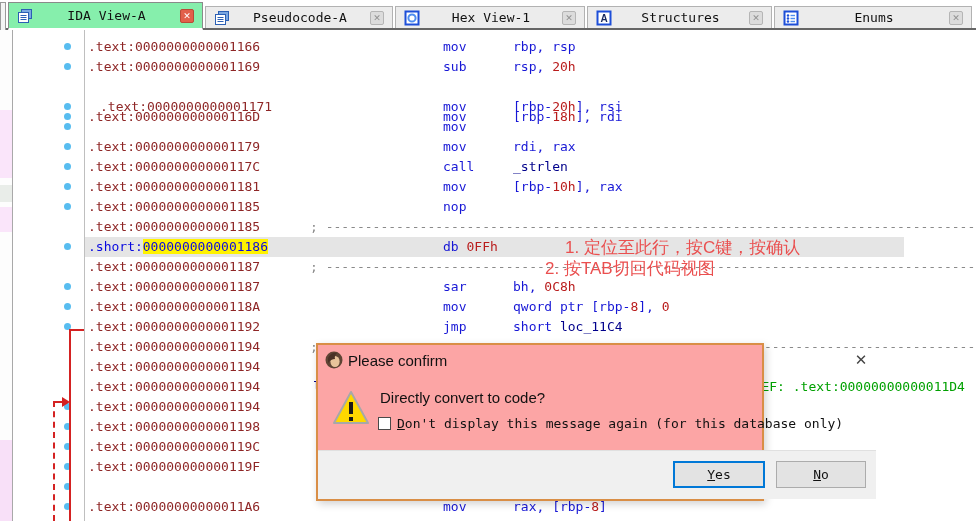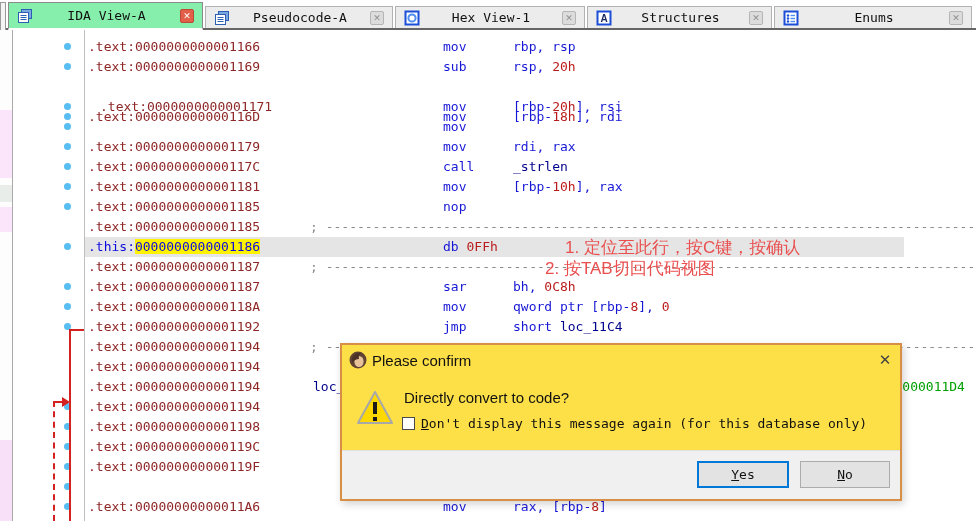--- a/index.html
+++ b/index.html
@@ -44,22 +44,22 @@
   .reddash-v{position:absolute;border-left:2px dashed #d42222;z-index:2;}
   .reddash-h{position:absolute;border-top:2px dashed #d42222;z-index:2;}
   .redarrow{position:absolute;width:0;height:0;border-left:8px solid #d42222;
        border-top:5px solid transparent;border-bottom:5px solid transparent;z-index:2;}
 
   
   .annot{position:absolute;color:#ea4f4f;font-size:17px;line-height:21px;z-index:4;
        font-family:"Liberation Sans",sans-serif;white-space:nowrap;}
 
   
-  #dialog{position:absolute;left:316px;top:343px;width:562px;height:158px;background:#fde047;
-       border:2px solid #d98e46;box-sizing:border-box;z-index:10;box-shadow:2px 3px 8px rgba(0,0,0,.18);margin-left:24px;}
+  #dialog{position:absolute;left:316px;top:343px;width:448px;height:158px;background:#fca5a5;
+       border:2px solid #d98e46;box-sizing:border-box;z-index:10;box-shadow:2px 3px 8px rgba(0,0,0,.18);}
   #dlg-icon{position:absolute;left:7px;top:6px;width:18px;height:18px;}
   #dlg-title{position:absolute;left:30px;top:7px;font-size:15px;color:#111;}
   #dlg-close{position:absolute;left:533px;top:5px;width:20px;height:20px;font-size:15px;
        line-height:20px;text-align:center;color:#444;cursor:default;}
   #dlg-warn{position:absolute;left:13px;top:44px;width:40px;height:40px;}
   #dlg-msg{position:absolute;left:62px;top:44px;font-size:15px;color:#111;}
   #dlg-chkrow{position:absolute;left:60px;top:71px;display:flex;align-items:center;}
   #dlg-checkbox{width:13px;height:13px;border:1px solid #4a4a4a;background:#fff;box-sizing:border-box;}
   #dlg-chklabel{margin-left:6px;font-family:"DejaVu Sans Mono",monospace;font-size:13px;color:#111;
        white-space:nowrap;}
@@ -149,21 +149,21 @@
       <div class="lrow" style="top: 37px;"><span class="cspan" style="left: 88px;"><span class="c-a">.text:0000000000001166</span></span><span class="cspan" style="left: 443px;"><span class="c-i">mov</span></span><span class="cspan" style="left: 513px;"><span class="c-i">rbp, rsp</span></span><span class="dot"></span></div>
       <div class="lrow" style="top: 57px;"><span class="cspan" style="left: 88px;"><span class="c-a">.text:0000000000001169</span></span><span class="cspan" style="left: 443px;"><span class="c-i">sub</span></span><span class="cspan" style="left: 513px;"><span class="c-i">rsp, </span><span class="c-n">20h</span></span><span class="dot"></span></div>
       <div class="lrow" style="top: 77px; margin-top: 30px;"><span class="cspan" style="left: 88px;"><span class="c-a">.text:000000000000116D</span></span><span class="cspan" style="left: 443px;"><span class="c-i">mov</span></span><span class="cspan" style="left: 513px;"><span class="c-i">[rbp-</span><span class="c-n">18h</span><span class="c-i">], rdi</span></span><span class="dot"></span></div>
       <div class="lrow" style="top: 97px;"><span class="cspan" style="left: 100px;"><span class="c-a">.text:0000000000001171</span></span><span class="cspan" style="left: 443px;"><span class="c-i">mov</span></span><span class="cspan" style="left: 513px;"><span class="c-i">[rbp-</span><span class="c-n">20h</span><span class="c-i">], rsi</span></span><span class="dot"></span></div>
       <div class="lrow" style="top: 117px;"><span class="cspan" style="left: 443px;"><span class="c-i">mov</span></span><span class="dot"></span></div>
       <div class="lrow" style="top: 137px;"><span class="cspan" style="left: 88px;"><span class="c-a">.text:0000000000001179</span></span><span class="cspan" style="left: 443px;"><span class="c-i">mov</span></span><span class="cspan" style="left: 513px;"><span class="c-i">rdi, rax</span></span><span class="dot"></span></div>
       <div class="lrow" style="top: 157px;"><span class="cspan" style="left: 88px;"><span class="c-a">.text:000000000000117C</span></span><span class="cspan" style="left: 443px;"><span class="c-i">call</span></span><span class="cspan" style="left: 513px;"><span class="c-f">_strlen</span></span><span class="dot"></span></div>
       <div class="lrow" style="top: 177px;"><span class="cspan" style="left: 88px;"><span class="c-a">.text:0000000000001181</span></span><span class="cspan" style="left: 443px;"><span class="c-i">mov</span></span><span class="cspan" style="left: 513px;"><span class="c-i">[rbp-</span><span class="c-n">10h</span><span class="c-i">], rax</span></span><span class="dot"></span></div>
       <div class="lrow" style="top: 197px;"><span class="cspan" style="left: 88px;"><span class="c-a">.text:0000000000001185</span></span><span class="cspan" style="left: 443px;"><span class="c-i">nop</span></span><span class="dot"></span></div>
       <div class="lrow" style="top: 217px;"><span class="cspan" style="left: 88px;"><span class="c-a">.text:0000000000001185</span></span><span class="cspan" style="left: 310px;"><span class="c-g">; ------------------------------------------------------------------------------------</span></span></div>
-      <div class="lrow hl" style="top: 237px;"><span class="cspan" style="left: 88px;"><span class="c-cur">.this:</span><span class="c-curhl">0000000000001186</span></span><span class="cspan" style="left: 443px;"><span class="c-i">db </span><span class="c-n">0FFh</span></span><span class="dot"></span></div>
+      <div class="lrow hl" style="top: 237px;"><span class="cspan" style="left: 88px;"><span class="c-cur">.short:</span><span class="c-curhl">0000000000001186</span></span><span class="cspan" style="left: 443px;"><span class="c-i">db </span><span class="c-n">0FFh</span></span><span class="dot"></span></div>
       <div class="lrow" style="top: 257px;"><span class="cspan" style="left: 88px;"><span class="c-a">.text:0000000000001187</span></span><span class="cspan" style="left: 310px;"><span class="c-g">; ------------------------------------------------------------------------------------</span></span></div>
       <div class="lrow" style="top: 277px;"><span class="cspan" style="left: 88px;"><span class="c-a">.text:0000000000001187</span></span><span class="cspan" style="left: 443px;"><span class="c-i">sar</span></span><span class="cspan" style="left: 513px;"><span class="c-i">bh, </span><span class="c-n">0C8h</span></span><span class="dot"></span></div>
       <div class="lrow" style="top: 297px;"><span class="cspan" style="left: 88px;"><span class="c-a">.text:000000000000118A</span></span><span class="cspan" style="left: 443px;"><span class="c-i">mov</span></span><span class="cspan" style="left: 513px;"><span class="c-i">qword ptr [rbp-</span><span class="c-n">8</span><span class="c-i">], </span><span class="c-n">0</span></span><span class="dot"></span></div>
       <div class="lrow" style="top: 317px;"><span class="cspan" style="left: 88px;"><span class="c-a">.text:0000000000001192</span></span><span class="cspan" style="left: 443px;"><span class="c-i">jmp</span></span><span class="cspan" style="left: 513px;"><span class="c-i">short </span><span class="c-f">loc_11C4</span></span><span class="dot"></span></div>
       <div class="lrow" style="top: 337px;"><span class="cspan" style="left: 88px;"><span class="c-a">.text:0000000000001194</span></span><span class="cspan" style="left: 310px;"><span class="c-g">; ------------------------------------------------------------------------------------</span></span></div>
       <div class="lrow" style="top: 357px;"><span class="cspan" style="left: 88px;"><span class="c-a">.text:0000000000001194</span></span></div>
       <div class="lrow" style="top: 377px;"><span class="cspan" style="left: 88px;"><span class="c-a">.text:0000000000001194</span></span><span class="cspan" style="left: 313px;"><span class="c-f">loc_1194:</span></span><span class="cspan" style="left: 691px;"><span class="c-x">; CODE XREF: .text:00000000000011D4</span></span></div>
       <div class="lrow" style="top: 397px;"><span class="cspan" style="left: 88px;"><span class="c-a">.text:0000000000001194</span></span><span class="dot"></span></div>
       <div class="lrow" style="top: 417px;"><span class="cspan" style="left: 88px;"><span class="c-a">.text:0000000000001198</span></span><span class="dot"></span></div>
       <div class="lrow" style="top: 437px;"><span class="cspan" style="left: 88px;"><span class="c-a">.text:000000000000119C</span></span><span class="dot"></span></div>

